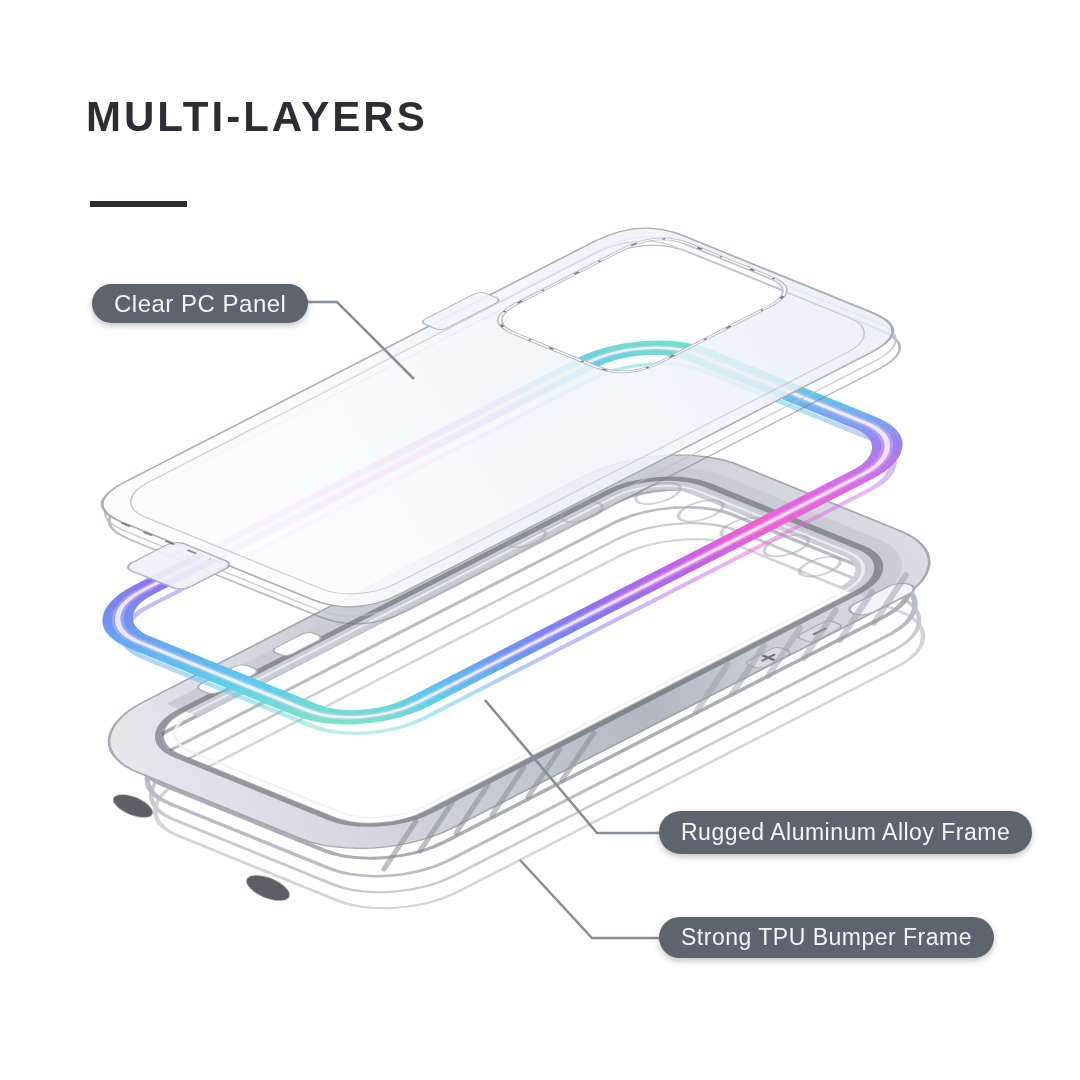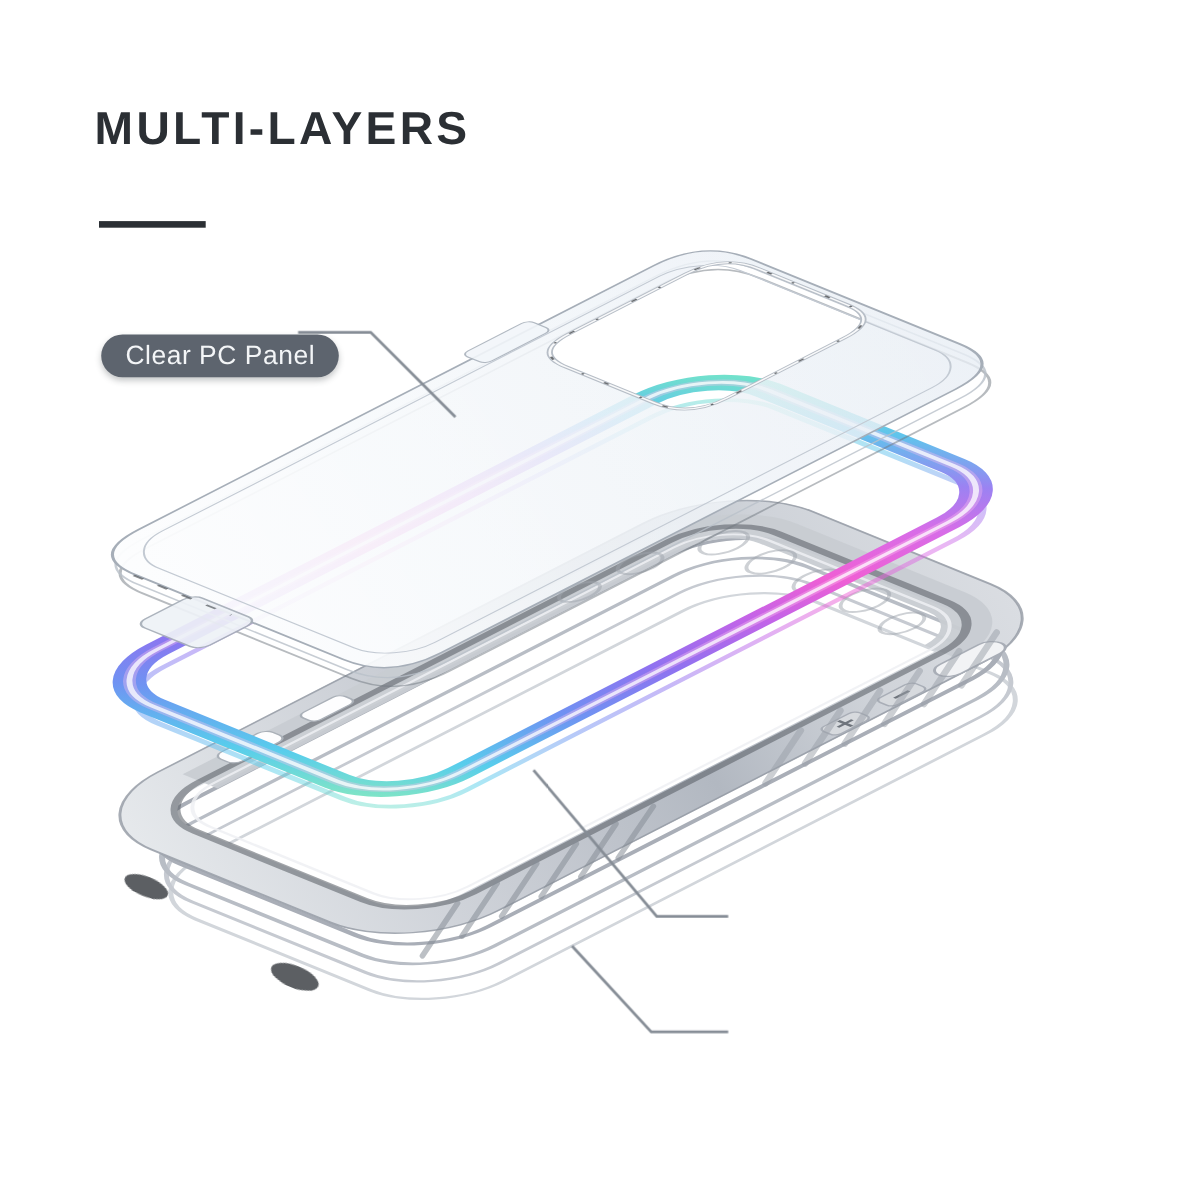--- a/index.html
+++ b/index.html
@@ -16,21 +16,20 @@
   }
   .title-underline{
     position:absolute;left:90px;top:201px;width:97px;height:6px;background:#2b2f34;
   }
   .pill{
     position:absolute;display:flex;align-items:center;justify-content:center;
     background:#5d646e;color:#f3f5f7;border-radius:999px;
     font-size:23px;letter-spacing:0.5px;white-space:nowrap;
     box-shadow:0 3px 6px rgba(40,45,52,0.28);
     padding:0 22px;
-    margin-top:20px;
   }
   .pill-clear{left:92px;top:284px;height:39px;font-size:24px;}
   .pill-alu{left:659px;top:811px;height:43px;}
   .pill-tpu{left:659px;top:917px;height:41px;}
 </style>
 </head>
 <body>
 
 <div class="stage">
 
@@ -205,13 +204,19 @@
   </svg>
 
   <div class="title-block">
     <div>MULTI-LAYERS</div>
   </div>
   <div class="title-underline"></div>
 
   <div class="pill pill-clear">
     <span>Clear PC Panel</span>
   </div>
+  <div class="pill pill-alu">
+    <span>Rugged Aluminum Alloy Frame</span>
+  </div>
+  <div class="pill pill-tpu">
+    <span>Strong TPU Bumper Frame</span>
+  </div>
 </div>
 
 </body></html>

